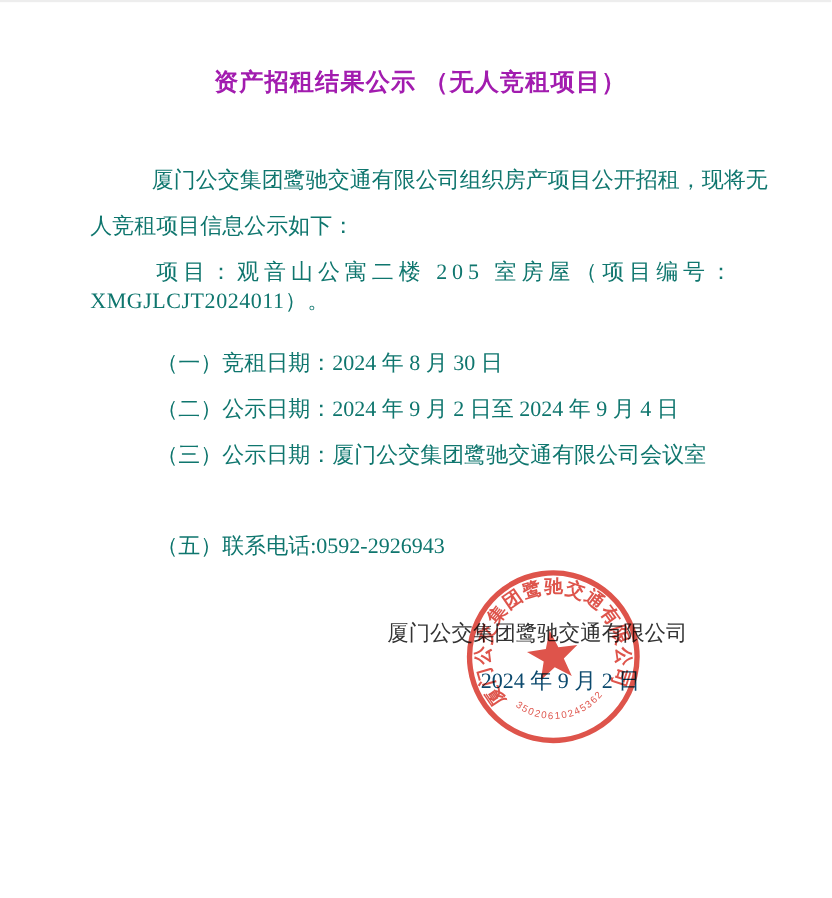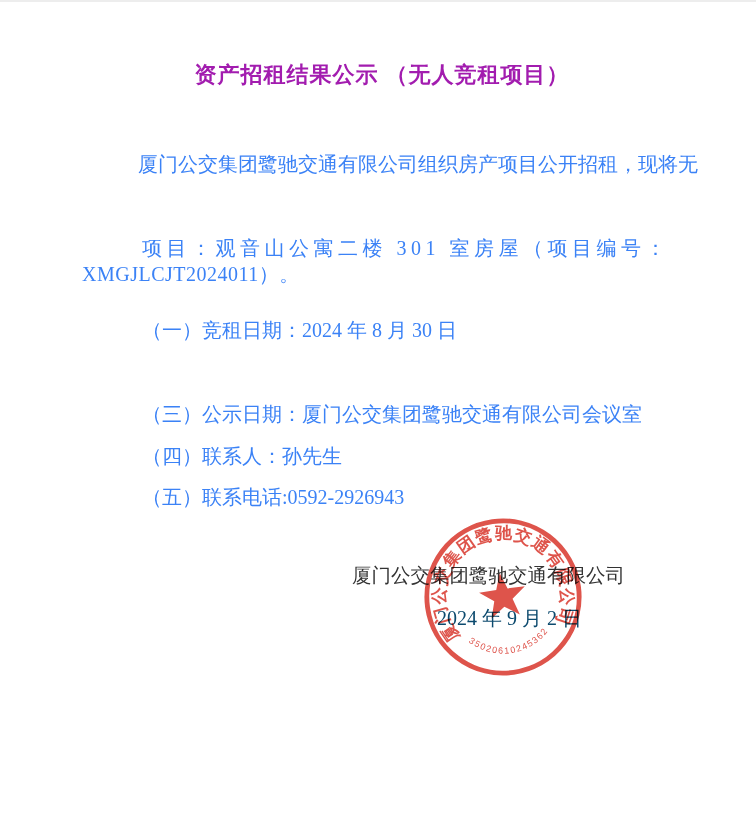--- a/index.html
+++ b/index.html
@@ -35,21 +35,21 @@
     letter-spacing: 1px;
     color: #a21caf;
   }
   .line {
     position: absolute;
     left: 82px;
     width: 592px;
     font-size: 20px;
     line-height: 28px;
     white-space: nowrap;
-    color: #3b82f6;
+    color: #0f766e;
   }
   .indent {
     padding-left: 56px;
   }
   .item-indent {
     padding-left: 60px;
   }
   .spread {
     letter-spacing: 4.5px;
   }
@@ -101,31 +101,32 @@
 <body>
 
 <div class="page">
 
   <div class="page-top-edge"></div>
 
   <div class="doc-title">资产招租结果公示 （无人竞租项目）</div>
 
   <div class="line indent" style="top:150px;">厦门公交集团鹭驰交通有限公司组织房产项目公开招租，现将无</div>
 
+  <div class="line" style="top:192px;">人竞租项目信息公示如下：</div>
 
-  <div class="line item-indent spread" style="top:234px;">项目：观音山公寓二楼 301 室房屋（项目编号：</div>
+  <div class="line item-indent spread" style="top:234px;">项目：观音山公寓二楼 205 室房屋（项目编号：</div>
 
   <div class="line latin-line" style="top:260px;">XMGJLCJT2024011）。</div>
 
   <div class="line item-indent" style="top:316px;">（一）竞租日期：2024 年 8 月 30 日</div>
 
+  <div class="line item-indent" style="top:358px;">（二）公示日期：2024 年 9 月 2 日至 2024 年 9 月 4 日</div>
 
   <div class="line item-indent" style="top:400px;">（三）公示日期：厦门公交集团鹭驰交通有限公司会议室</div>
 
-  <div class="line item-indent" style="top:442px;">（四）联系人：孙先生</div>
 
   <div class="line item-indent" style="top:483px;">（五）联系电话:0592-2926943</div>
 
   <div class="signature-company">厦门公交集团鹭驰交通有限公司</div>
 
   <div class="signature-date">2024 年 9 月 2 日</div>
 
   <svg class="seal" viewBox="0 0 200 200">
     <defs>
       <path id="ringPath" d="M 41,141.3 A 72,72 0 1 1 159,141.3" fill="none"></path>

